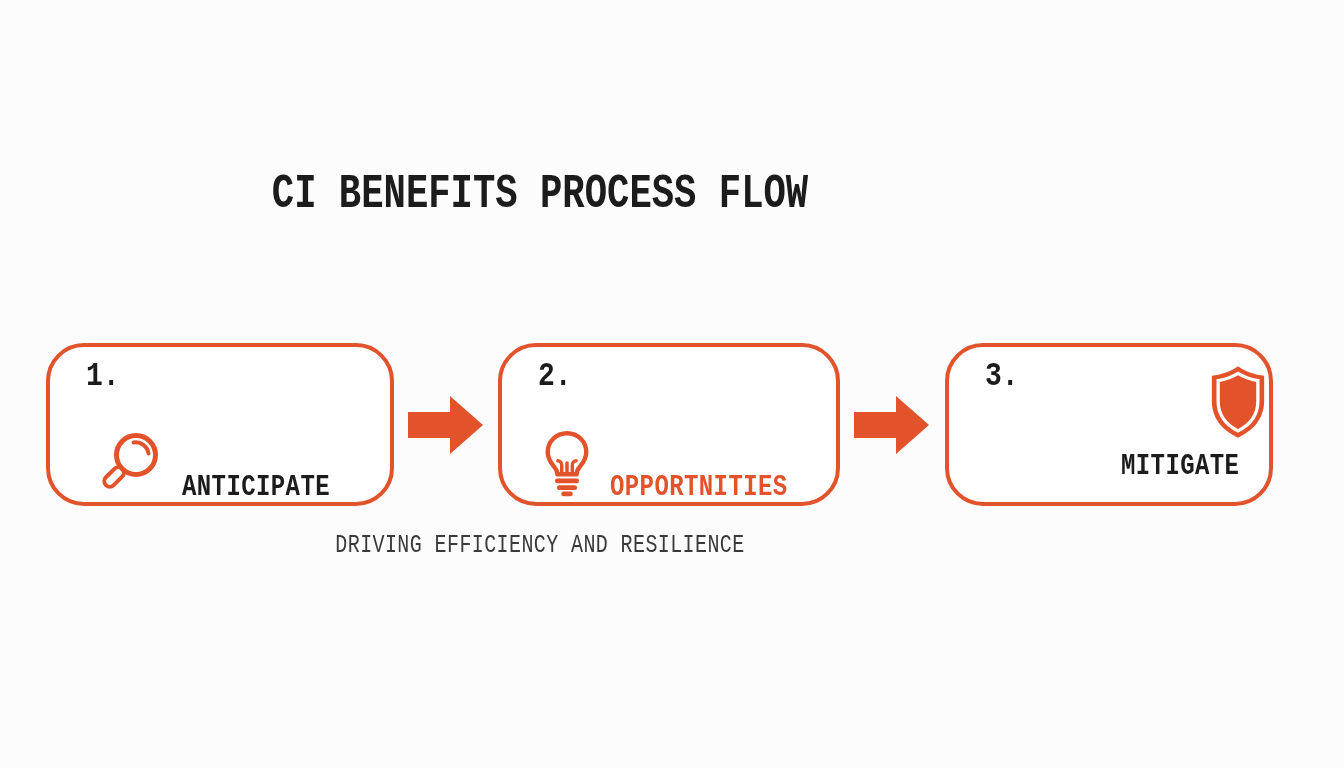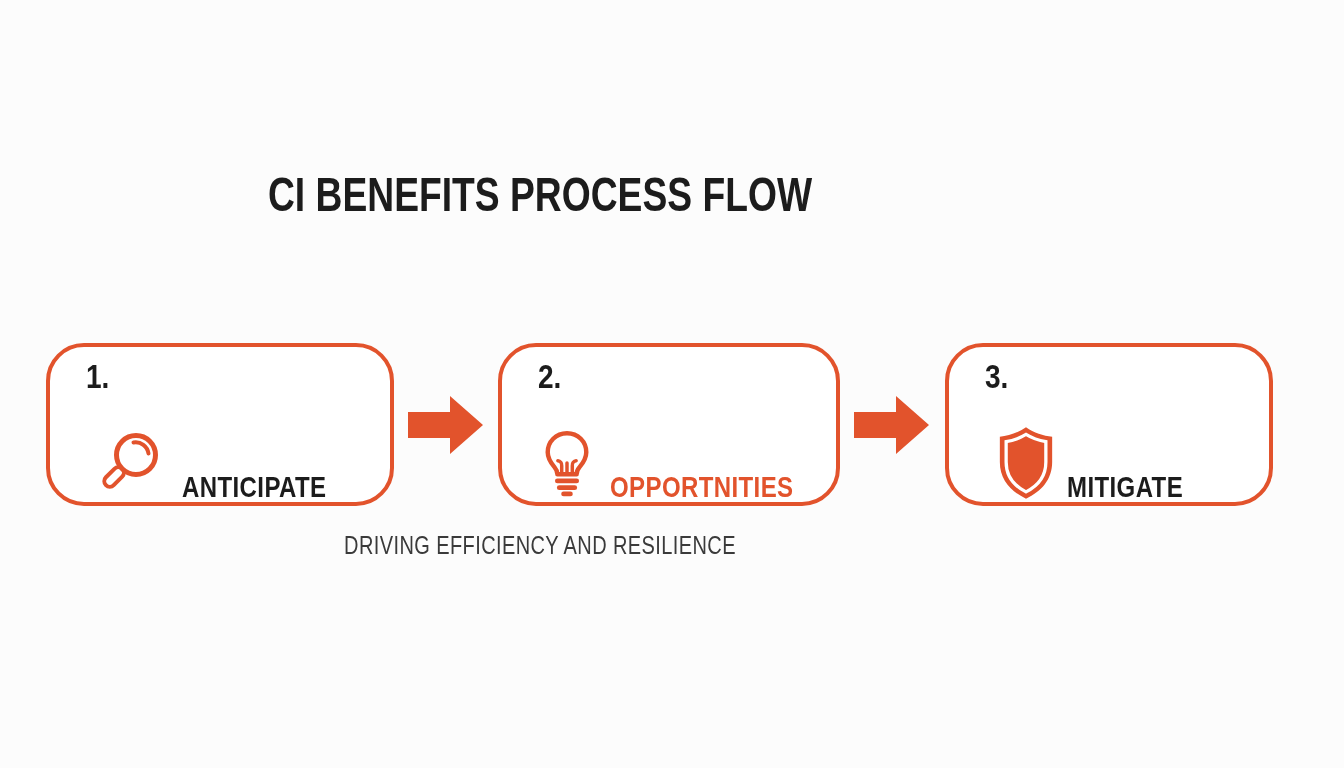--- a/index.html
+++ b/index.html
@@ -14,20 +14,21 @@
   body {
     font-family: "Liberation Sans", "DejaVu Sans", sans-serif;
     background: var(--bg);
     overflow: hidden;
   }
   .canvas {
     position: relative;
     width: 1080px;
     height: 768px;
     background: var(--bg);
+    font-family: Liberation Mono, monospace;
   }
   .title {
     position: absolute;
     top: 170px;
     left: 0;
     width: 100%;
     text-align: center;
     font-size: 49px;
     font-weight: 700;
     letter-spacing: 0px;
@@ -60,21 +61,21 @@
     line-height: 1;
   }
   .step-body {
     display: flex;
     align-items: flex-end;
     height: 100%;
     gap: 14px;
   }
   .pos-1 .step-body { padding-left: 44px; }
   .pos-2 .step-body { padding-left: 38px; gap: 16px; border-radius: 19px; }
-  .pos-3 .step-body { padding-left: 46px; gap: 10px; }
+  .pos-3 .step-body { padding-left: 46px; gap: 10px; flex-direction: column; }
   .step-icon {
     flex: 0 0 auto;
     margin-top: 16px;
     color: var(--accent);
     display: flex;
     align-items: center;
   }
   .step-label {
     font-size: 30px;
     font-weight: 700;

